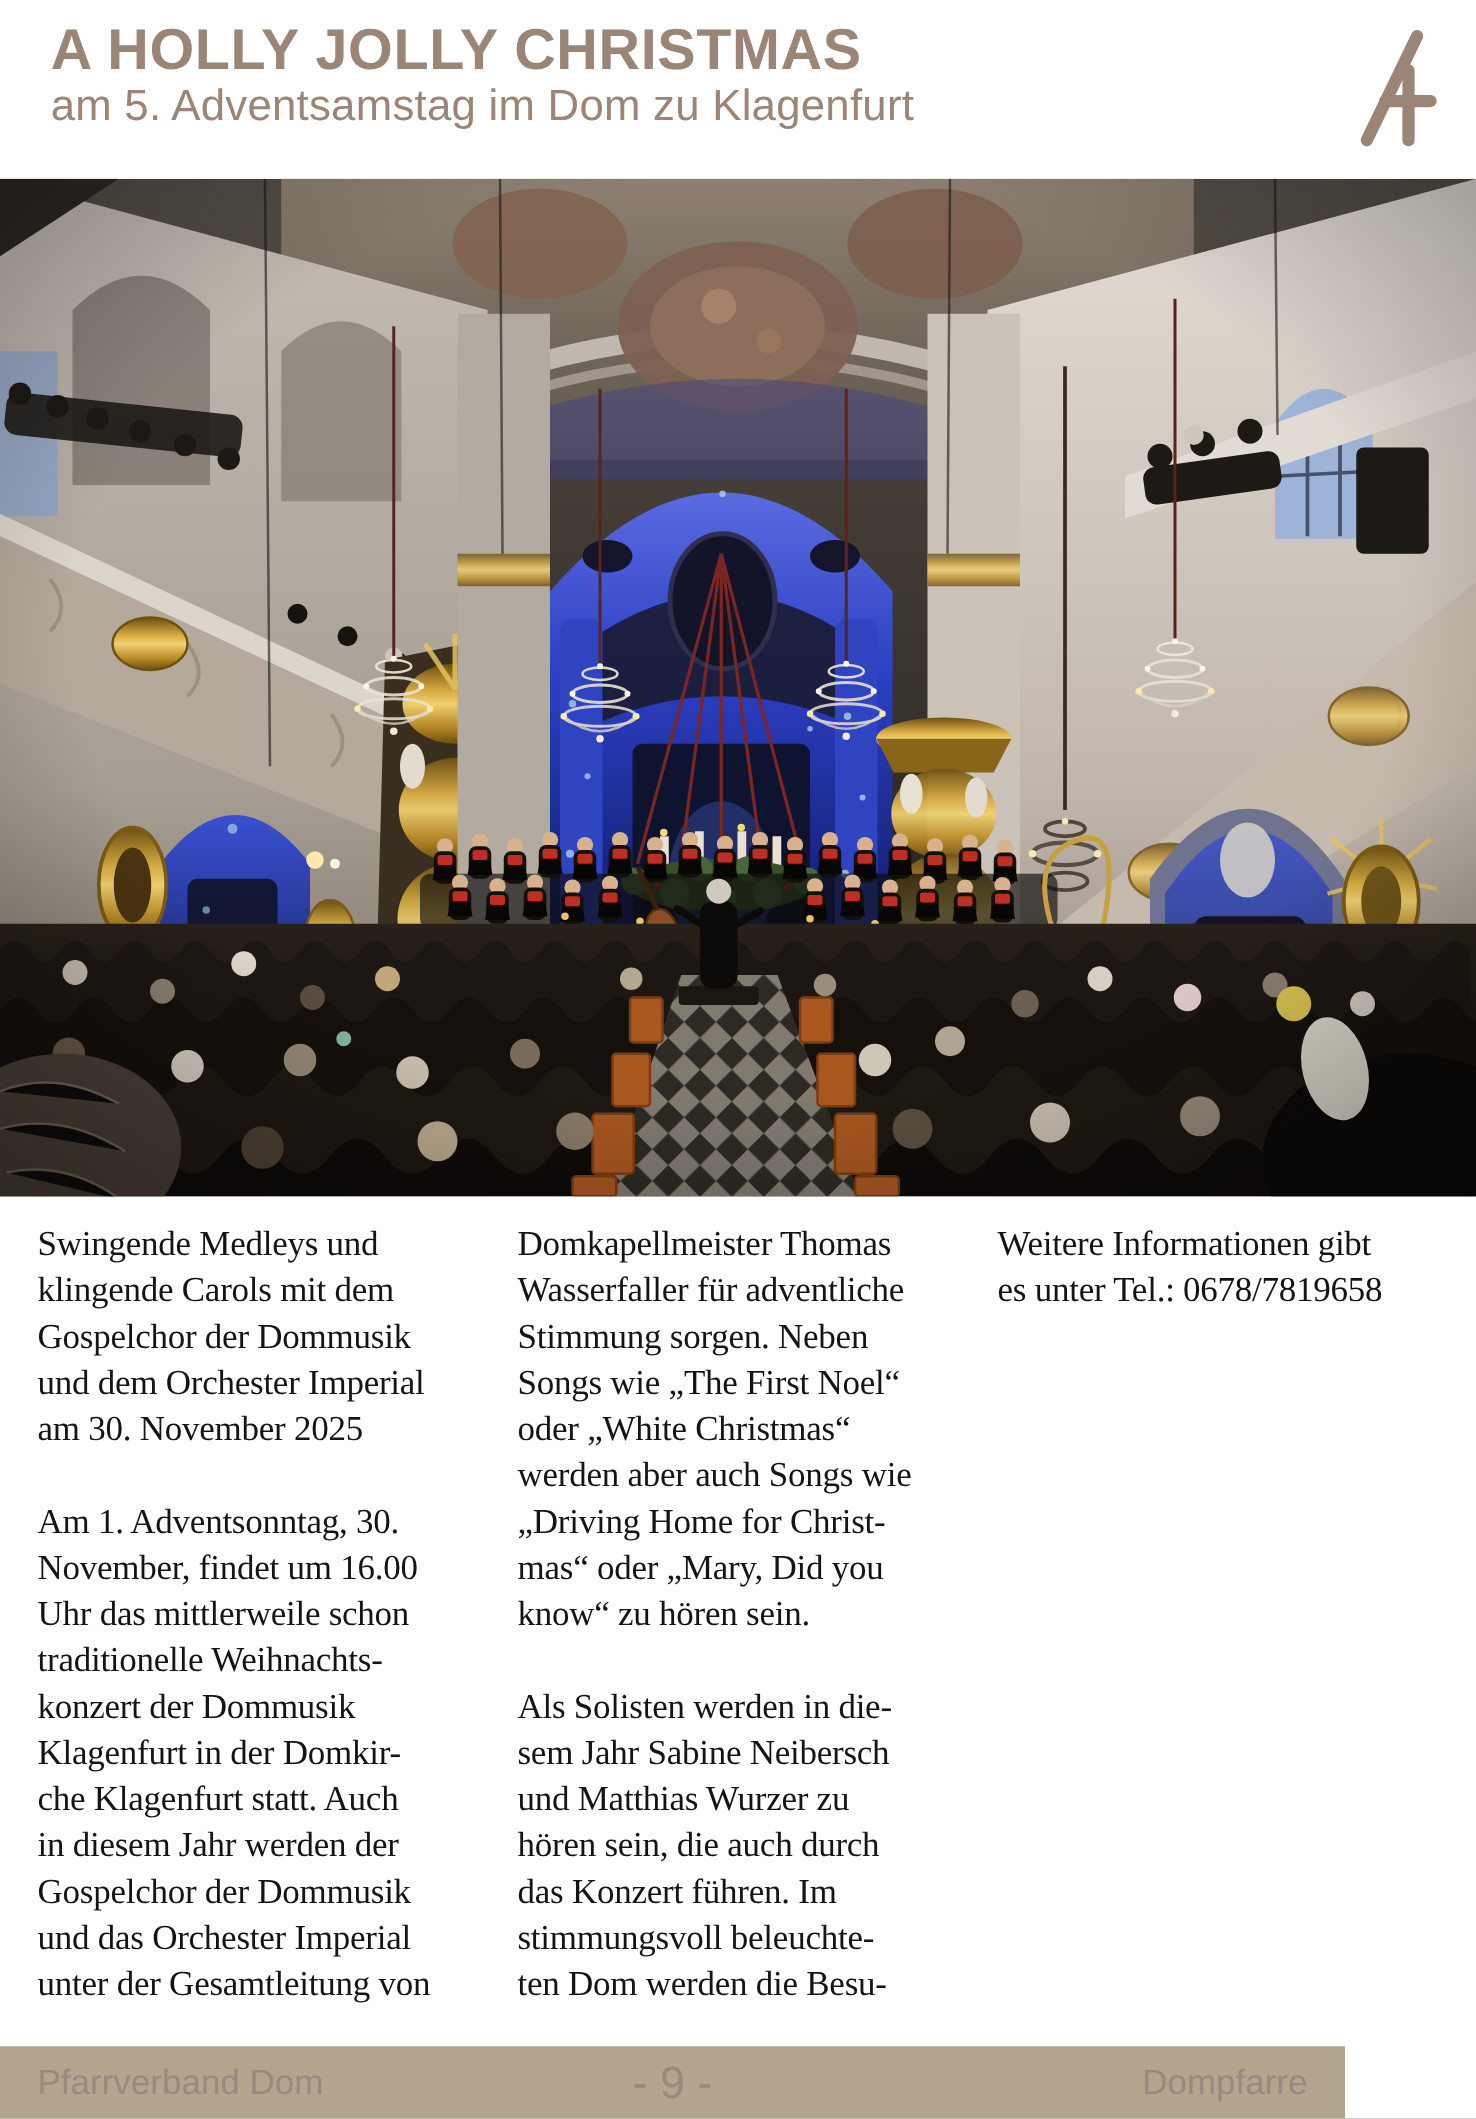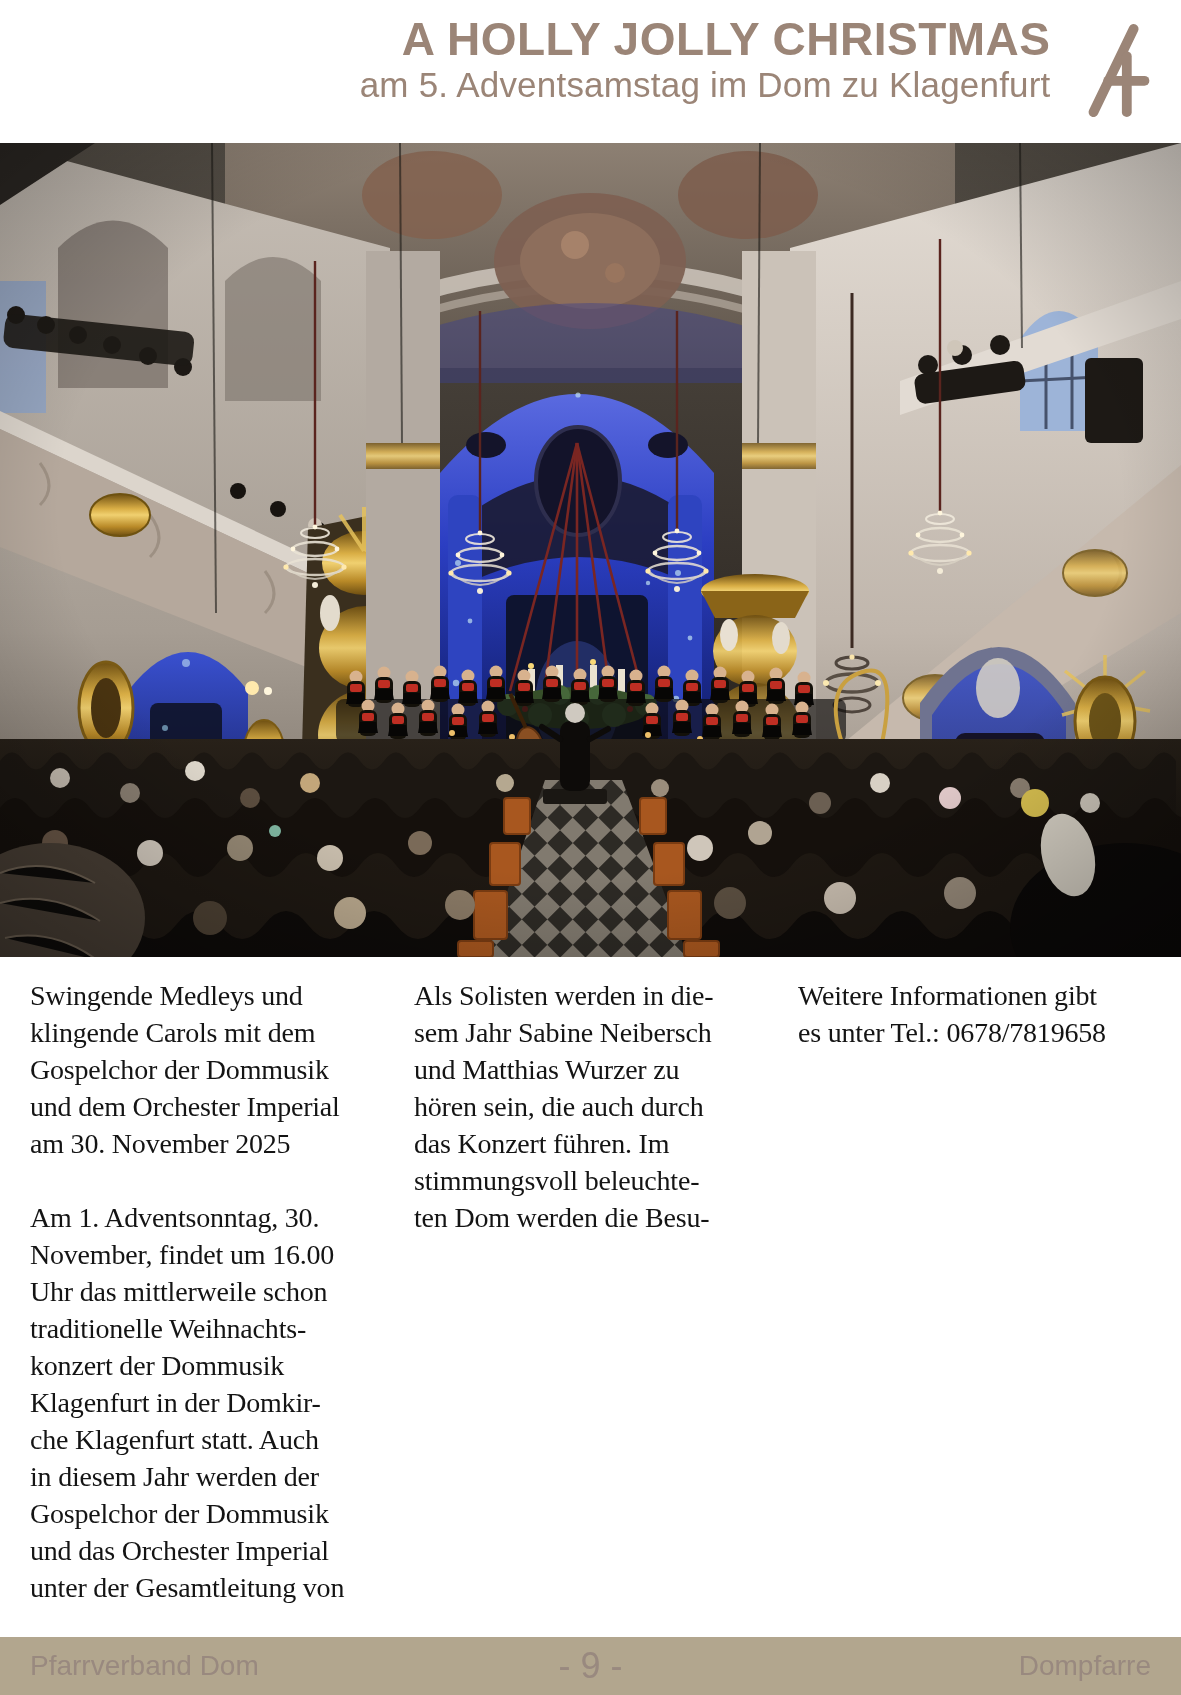--- a/index.html
+++ b/index.html
@@ -5,36 +5,36 @@
   :root{
     --accent:#9b8577; --footer-bar:#b2a68e; --footer-text:#99897f;
     --body-text:#141414; --page-bg:#ffffff;
   }
   html,body{margin:0;padding:0;background:#888;}
   .page{
     position:relative;width:1181px;height:1695px;background:var(--page-bg);
     margin:0 auto;overflow:hidden;font-family:"Liberation Serif",serif;
   }
   
-  .hdr{position:absolute;top:14px;left:0;width:1091px;text-align:right;
+  .hdr{position:absolute;top:14px;left:0;width:1091px;text-align:left;
        padding-right:0;color:var(--accent);font-family:"Liberation Sans",sans-serif;}
   .hdr-inner{width:1010px;margin:0 auto;}
   .title{margin:0;font-size:46px;line-height:1.12;font-weight:bold;letter-spacing:.5px;}
   .subtitle{margin:0;font-size:35px;line-height:1.1;font-weight:normal;letter-spacing:.2px;}
   .logo{position:absolute;top:22px;left:1082px;width:70px;height:98px;}
   
   .photo{position:absolute;top:143px;left:0;width:1181px;height:814px;display:block;}
   
   .col{position:absolute;top:977px;width:375px;font-size:28px;line-height:37px;
        color:var(--body-text);letter-spacing:-0.2px;}
   .col p{margin:0 0 37px 0;white-space:pre;}
   .col p:last-child{margin-bottom:16px;}
   .c1{left:30px;} .c2{left:414px;} .c3{left:798px;}
   
-  .foot{position:absolute;left:0;top:1637px;width:1181px;height:58px;
+  .foot{position:absolute;left:0;top:1637px;width:1076px;height:58px;
         background:var(--footer-bar);color:var(--footer-text);
         font-family:"Liberation Sans",sans-serif;display:flex;align-items:center;}
   .foot .fl{position:absolute;left:30px;font-size:28px;}
   .foot .fc{position:absolute;left:0;width:100%;text-align:center;font-size:36px;}
   .foot .fr{position:absolute;right:30px;font-size:28px;text-align:center;}
 </style>
 </head>
 <body>
 
 <div class="page">
@@ -506,20 +506,29 @@
 traditionelle Weihnachts-
 konzert der Dommusik
 Klagenfurt in der Domkir-
 che Klagenfurt statt. Auch
 in diesem Jahr werden der
 Gospelchor der Dommusik
 und das Orchester Imperial
 unter der Gesamtleitung von</p>
     </div>
     <div class="col c2">
+      <p>Domkapellmeister Thomas
+Wasserfaller für adventliche
+Stimmung sorgen. Neben
+Songs wie „The First Noel“
+oder „White Christmas“
+werden aber auch Songs wie
+„Driving Home for Christ-
+mas“ oder „Mary, Did you
+know“ zu hören sein.</p>
       <p>Als Solisten werden in die-
 sem Jahr Sabine Neibersch
 und Matthias Wurzer zu
 hören sein, die auch durch
 das Konzert führen. Im
 stimmungsvoll beleuchte-
 ten Dom werden die Besu-</p>
     </div>
     <div class="col c3">
       <p>Weitere Informationen gibt

